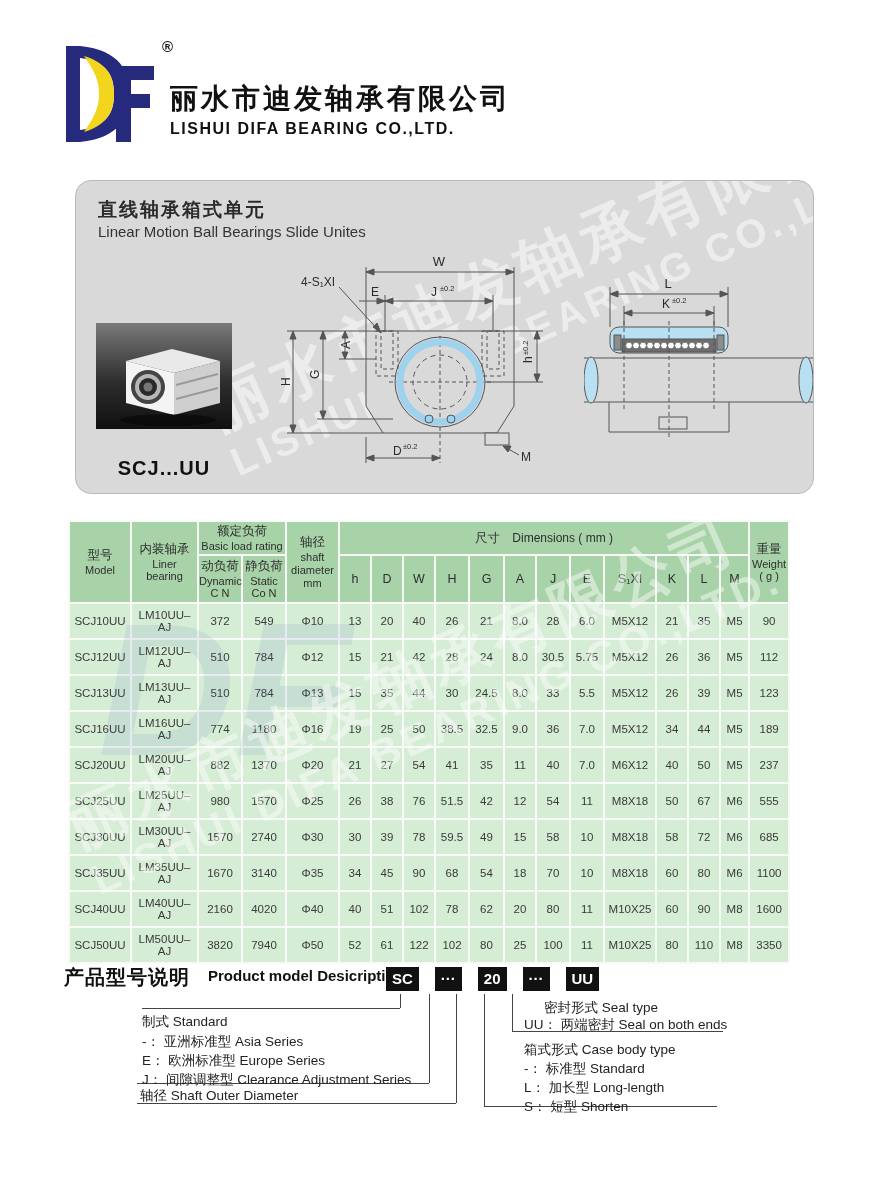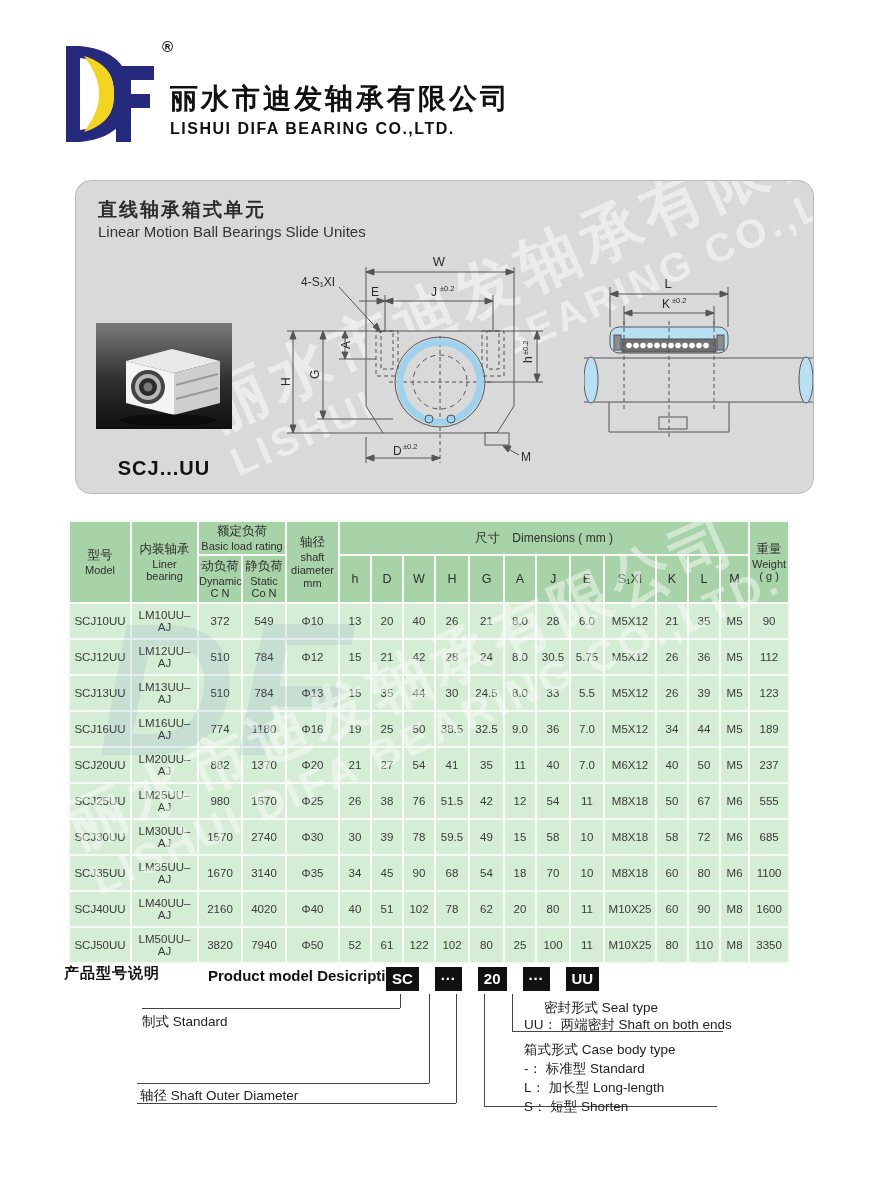--- a/index.html
+++ b/index.html
@@ -32,21 +32,21 @@
   
   #spec-table-wrap{left:68px;top:520px;width:720px;}
   table{border-collapse:collapse;table-layout:fixed;width:720px;}
   th,td{border:2px solid #f7faf7;text-align:center;vertical-align:middle;}
   th{background:#a8d3a8;font-weight:normal;color:#2e2e2e;padding:1px 0;}
   td{background:#d5ecd5;color:#3a3a3a;font-size:11.5px;height:32px;}
   th .cn{display:block;font-size:12.5px;}
   th .en{display:block;font-size:11px;line-height:1.15;}
   th.dim-letter{font-size:12.5px;height:44px;}
   
-  .sec-title-cn{left:64px;top:964px;font-size:15px;font-weight:bold;color:#111;letter-spacing:1px;}
+  .sec-title-cn{left:64px;top:964px;font-size:20px;font-weight:bold;color:#111;letter-spacing:1px;}
   .sec-title-en{left:208px;top:967px;font-size:15px;font-weight:bold;color:#111;}
   #code-row{left:386px;top:967px;display:flex;gap:16px;}
   .code{background:#111;color:#fff;font-weight:bold;font-size:15px;padding:3px 6px;line-height:1.2;}
   .line{position:absolute;background:#444;}
   .hl{height:1px;} .vl{width:1px;}
   .desc-text{position:absolute;font-size:13.5px;color:#222;white-space:nowrap;}
   .desc-list .item{font-size:13.5px;color:#222;white-space:nowrap;height:19px;}
 </style>
 </head>
 <body>
@@ -536,25 +536,30 @@
   <div class="line vl" style="left:429px;top:994px;height:89px;"></div>
   <div class="line hl" style="left:137px;top:1083px;width:292px;"></div>
   <div class="line vl" style="left:456px;top:994px;height:109px;"></div>
   <div class="line hl" style="left:137px;top:1103px;width:319px;"></div>
   <div class="line vl" style="left:484px;top:994px;height:112px;"></div>
   <div class="line hl" style="left:484px;top:1106px;width:233px;"></div>
   <div class="line vl" style="left:512px;top:994px;height:37px;"></div>
   <div class="line hl" style="left:512px;top:1031px;width:211px;"></div>
 
   <div class="desc-text" style="left:142px;top:1013px;">制式  Standard</div>
+  <div class="abs desc-list" style="left:142px;top:1033px;">
+      <div class="item">-：  亚洲标准型  Asia Series</div>
+      <div class="item">E：  欧洲标准型  Europe Series</div>
+      <div class="item">J：  间隙调整型  Clearance Adjustment Series</div>
+    </div>
   <div class="desc-text" style="left:140px;top:1087px;">轴径 Shaft Outer Diameter</div>
 
   <div class="desc-text" style="left:524px;top:999px;margin-left:20px;">密封形式 Seal type</div>
   <div class="abs desc-list" style="left:524px;top:1016px;">
-      <div class="item">UU： 两端密封 Shaft on both ends</div>
+      <div class="item">UU： 两端密封 Seal on both ends</div>
     </div>
   <div class="desc-text" style="left:524px;top:1041px;">箱式形式  Case body type</div>
   <div class="abs desc-list" style="left:524px;top:1060px;">
       <div class="item">-：  标准型  Standard</div>
       <div class="item">L：  加长型  Long-length</div>
       <div class="item">S：  短型  Shorten</div>
     </div>
 
 </div>
 

